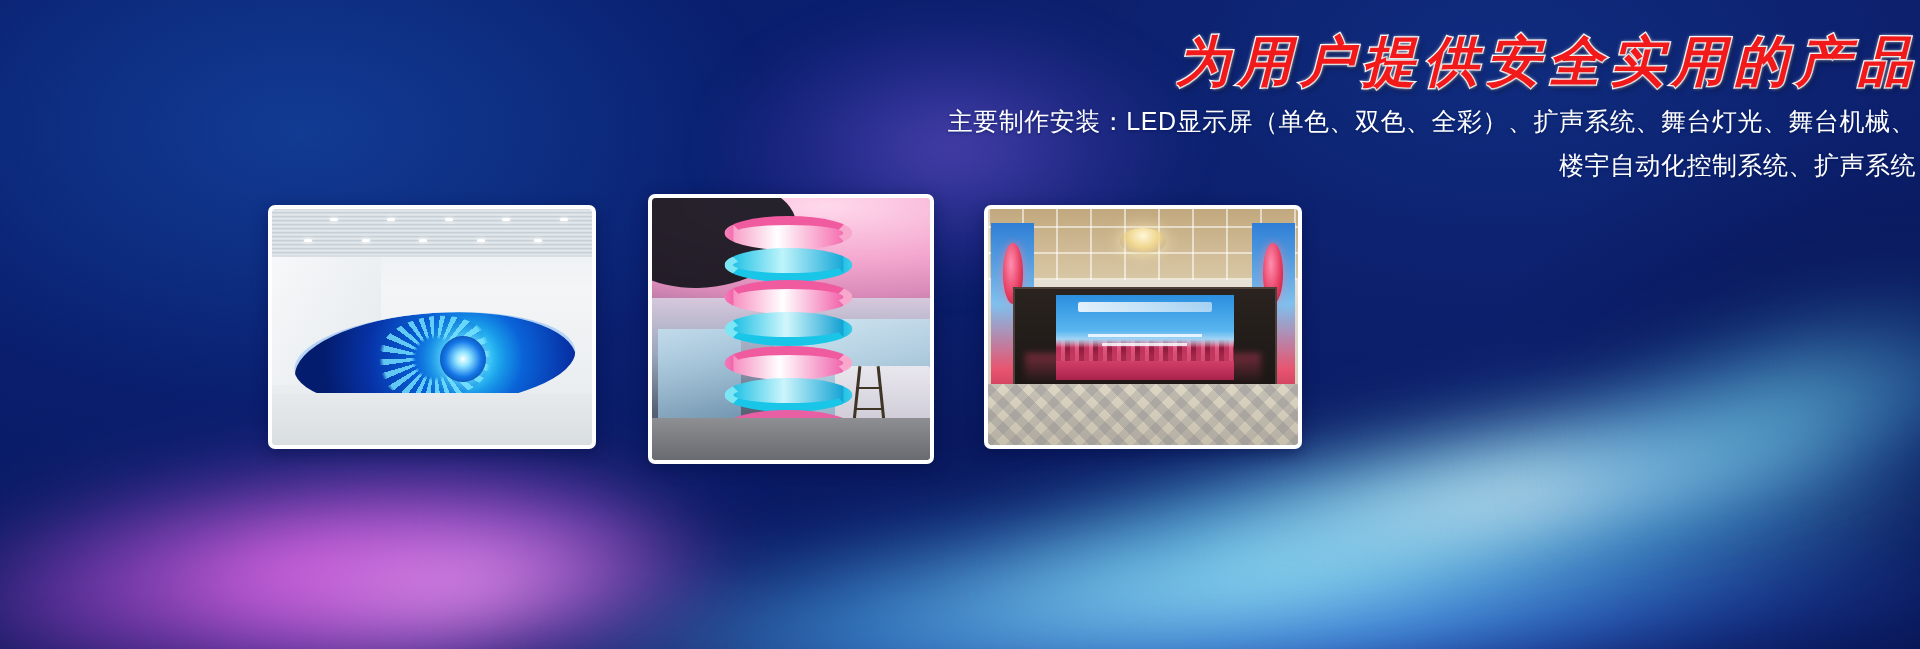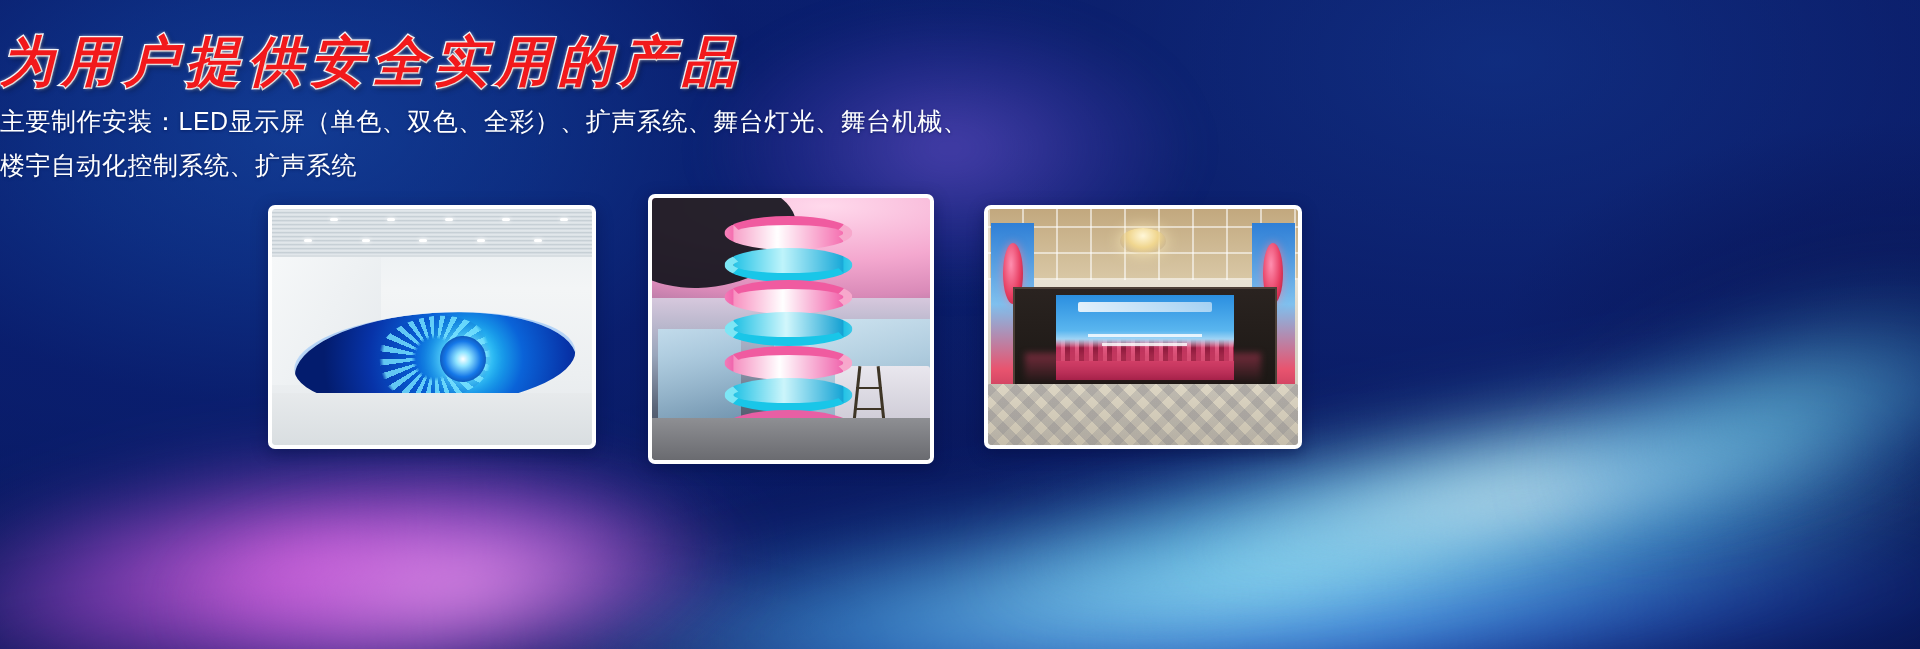--- a/index.html
+++ b/index.html
@@ -43,37 +43,37 @@
   .sweep-white{left:1180px;top:455px;width:700px;height:90px;
     background:radial-gradient(ellipse at 50% 50%, rgba(255,255,255,.55) 0%, rgba(200,240,255,.2) 45%, rgba(160,220,255,0) 78%);
     transform:rotate(-9deg);filter:blur(26px);}
   .sweep-teal-r{left:1530px;top:300px;width:520px;height:210px;
     background:radial-gradient(ellipse at 50% 50%, rgba(120,230,250,.45) 0%, rgba(60,170,240,.18) 50%, rgba(30,110,220,0) 78%);
     transform:rotate(-20deg);}
   .sweep-dark-b{left:-60px;top:600px;width:900px;height:140px;
     background:radial-gradient(ellipse at 50% 50%, rgba(40,30,120,.75) 0%, rgba(25,20,90,.3) 55%, rgba(15,15,70,0) 80%);}
 
   
-  #title-wrap{position:absolute;left:0;right:0;top:26px;text-align:left;z-index:6;}
+  #title-wrap{position:absolute;left:0;right:0;top:26px;text-align:right;z-index:6;}
   #main-title{
     display:inline-block;
     font-family:"DejaVu Serif","Liberation Serif",serif;
     font-size:54px;font-weight:700;font-style:italic;
     letter-spacing:8px;
     color:#f2191b;
     -webkit-text-stroke:2.5px #ffffff;
     paint-order:stroke fill;
     text-shadow:
       0 0 2px #fff, 0 0 4px #fff,
       2px 3px 6px rgba(0,0,0,.45);
     white-space:nowrap;
   }
 
   
-  #subtitle{position:absolute;left:0;right:13px;top:99px;text-align:left;z-index:6;}
+  #subtitle{position:absolute;left:0;right:4px;top:99px;text-align:right;z-index:6;}
   .sub-line{
     color:#ffffff;font-size:25px;line-height:44px;letter-spacing:.5px;
     font-family:"Liberation Sans","DejaVu Sans",sans-serif;
     text-shadow:0 1px 3px rgba(0,20,80,.6);
     white-space:nowrap;
   }
 
   
   .card{position:absolute;background:#fff;border-radius:7px;
     box-shadow:0 4px 16px rgba(0,10,60,.45);padding:4px;z-index:5;}

